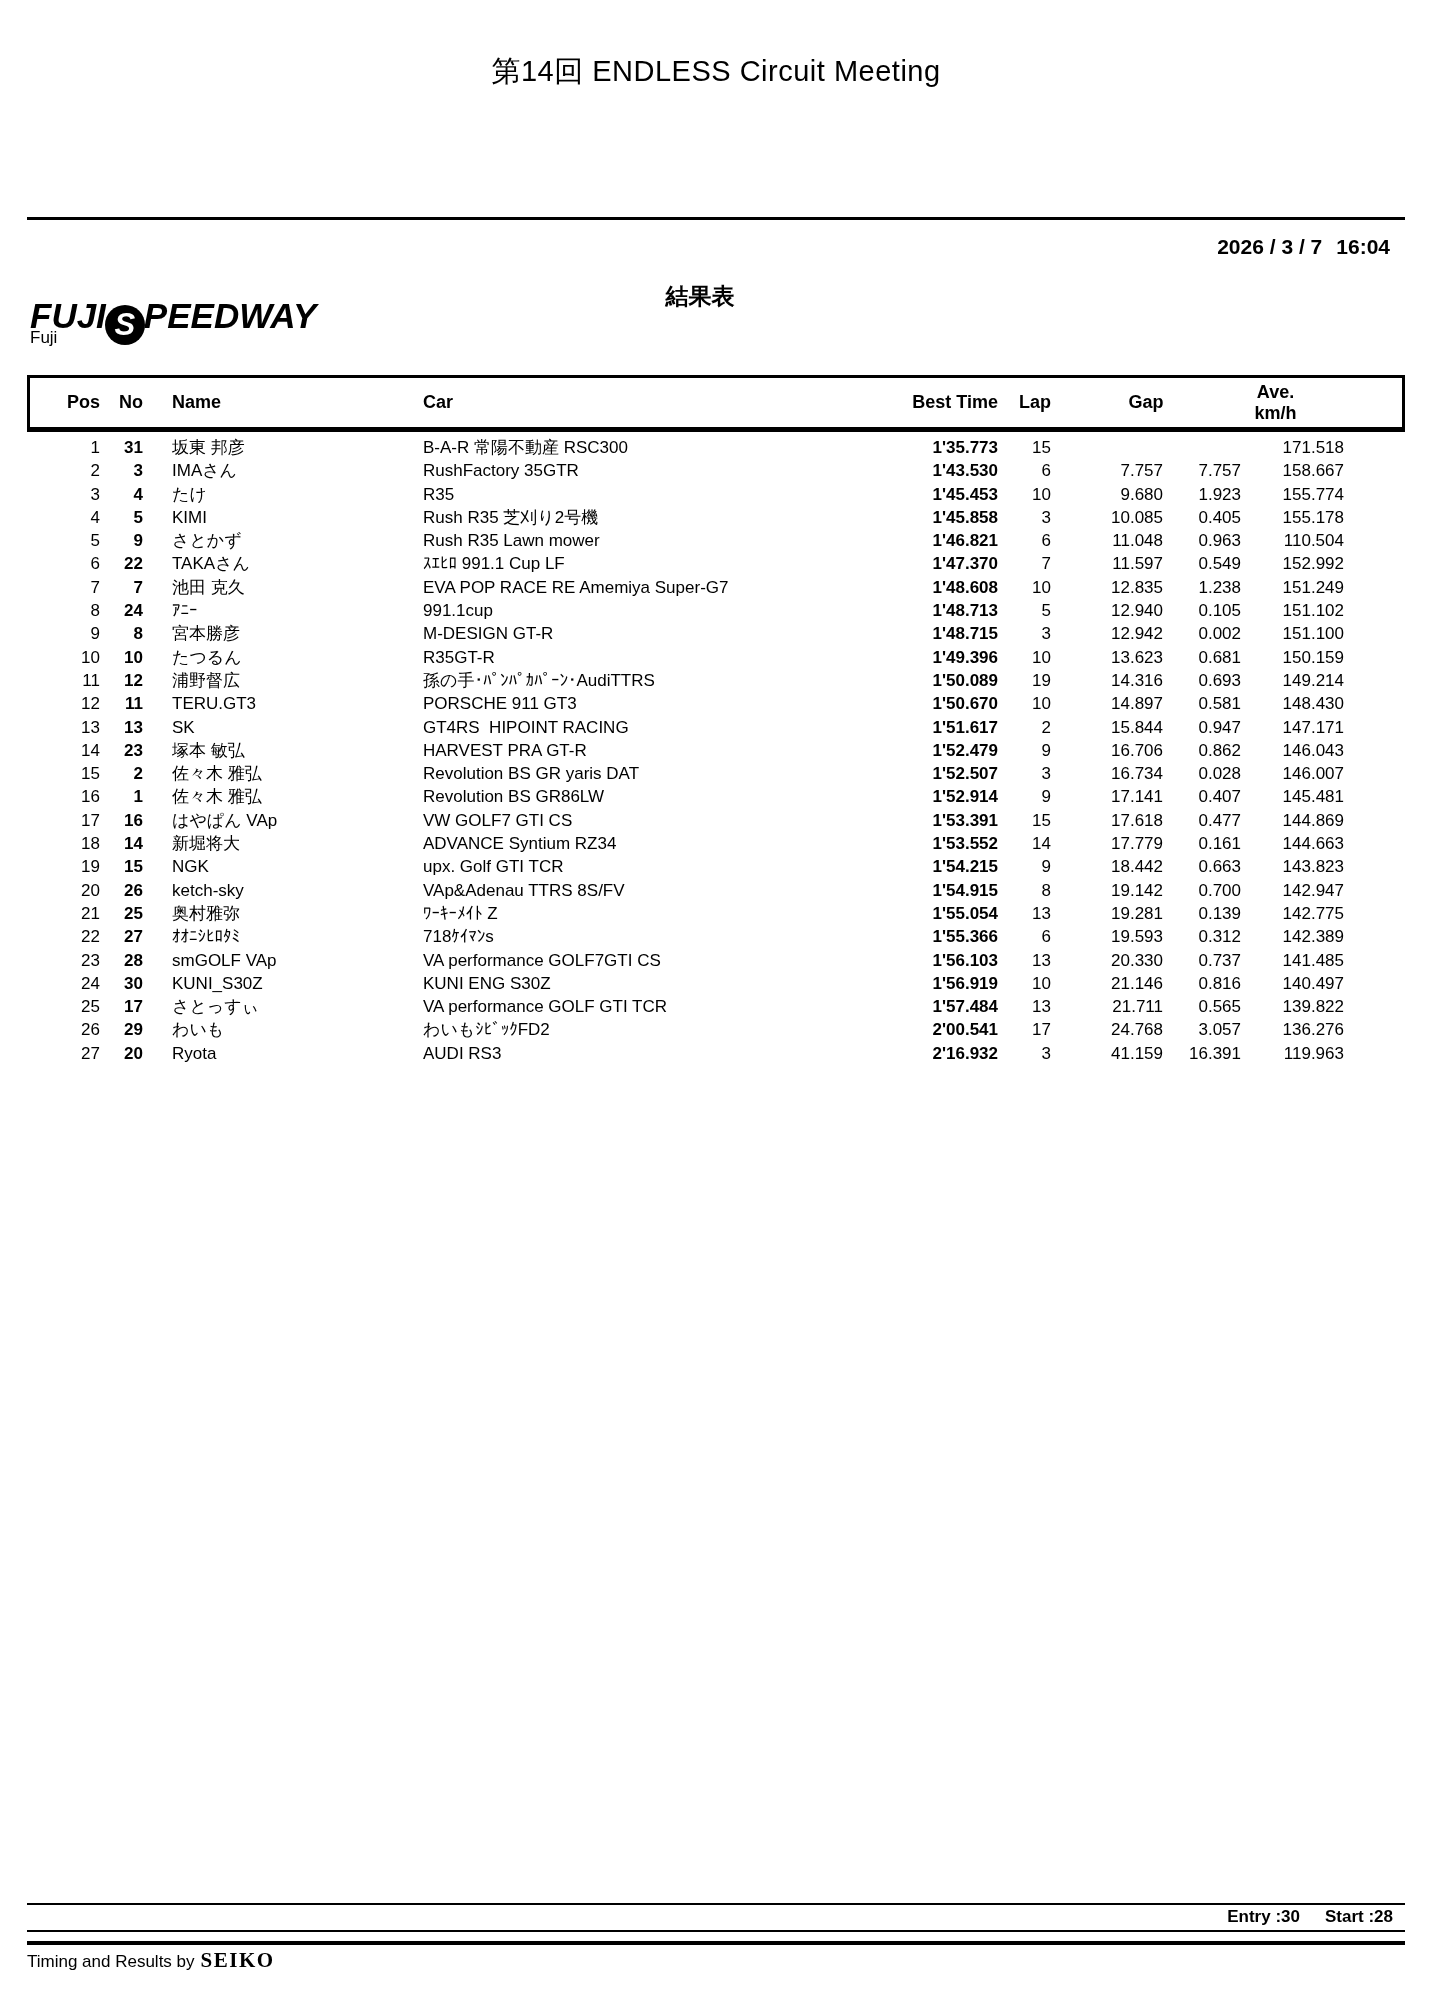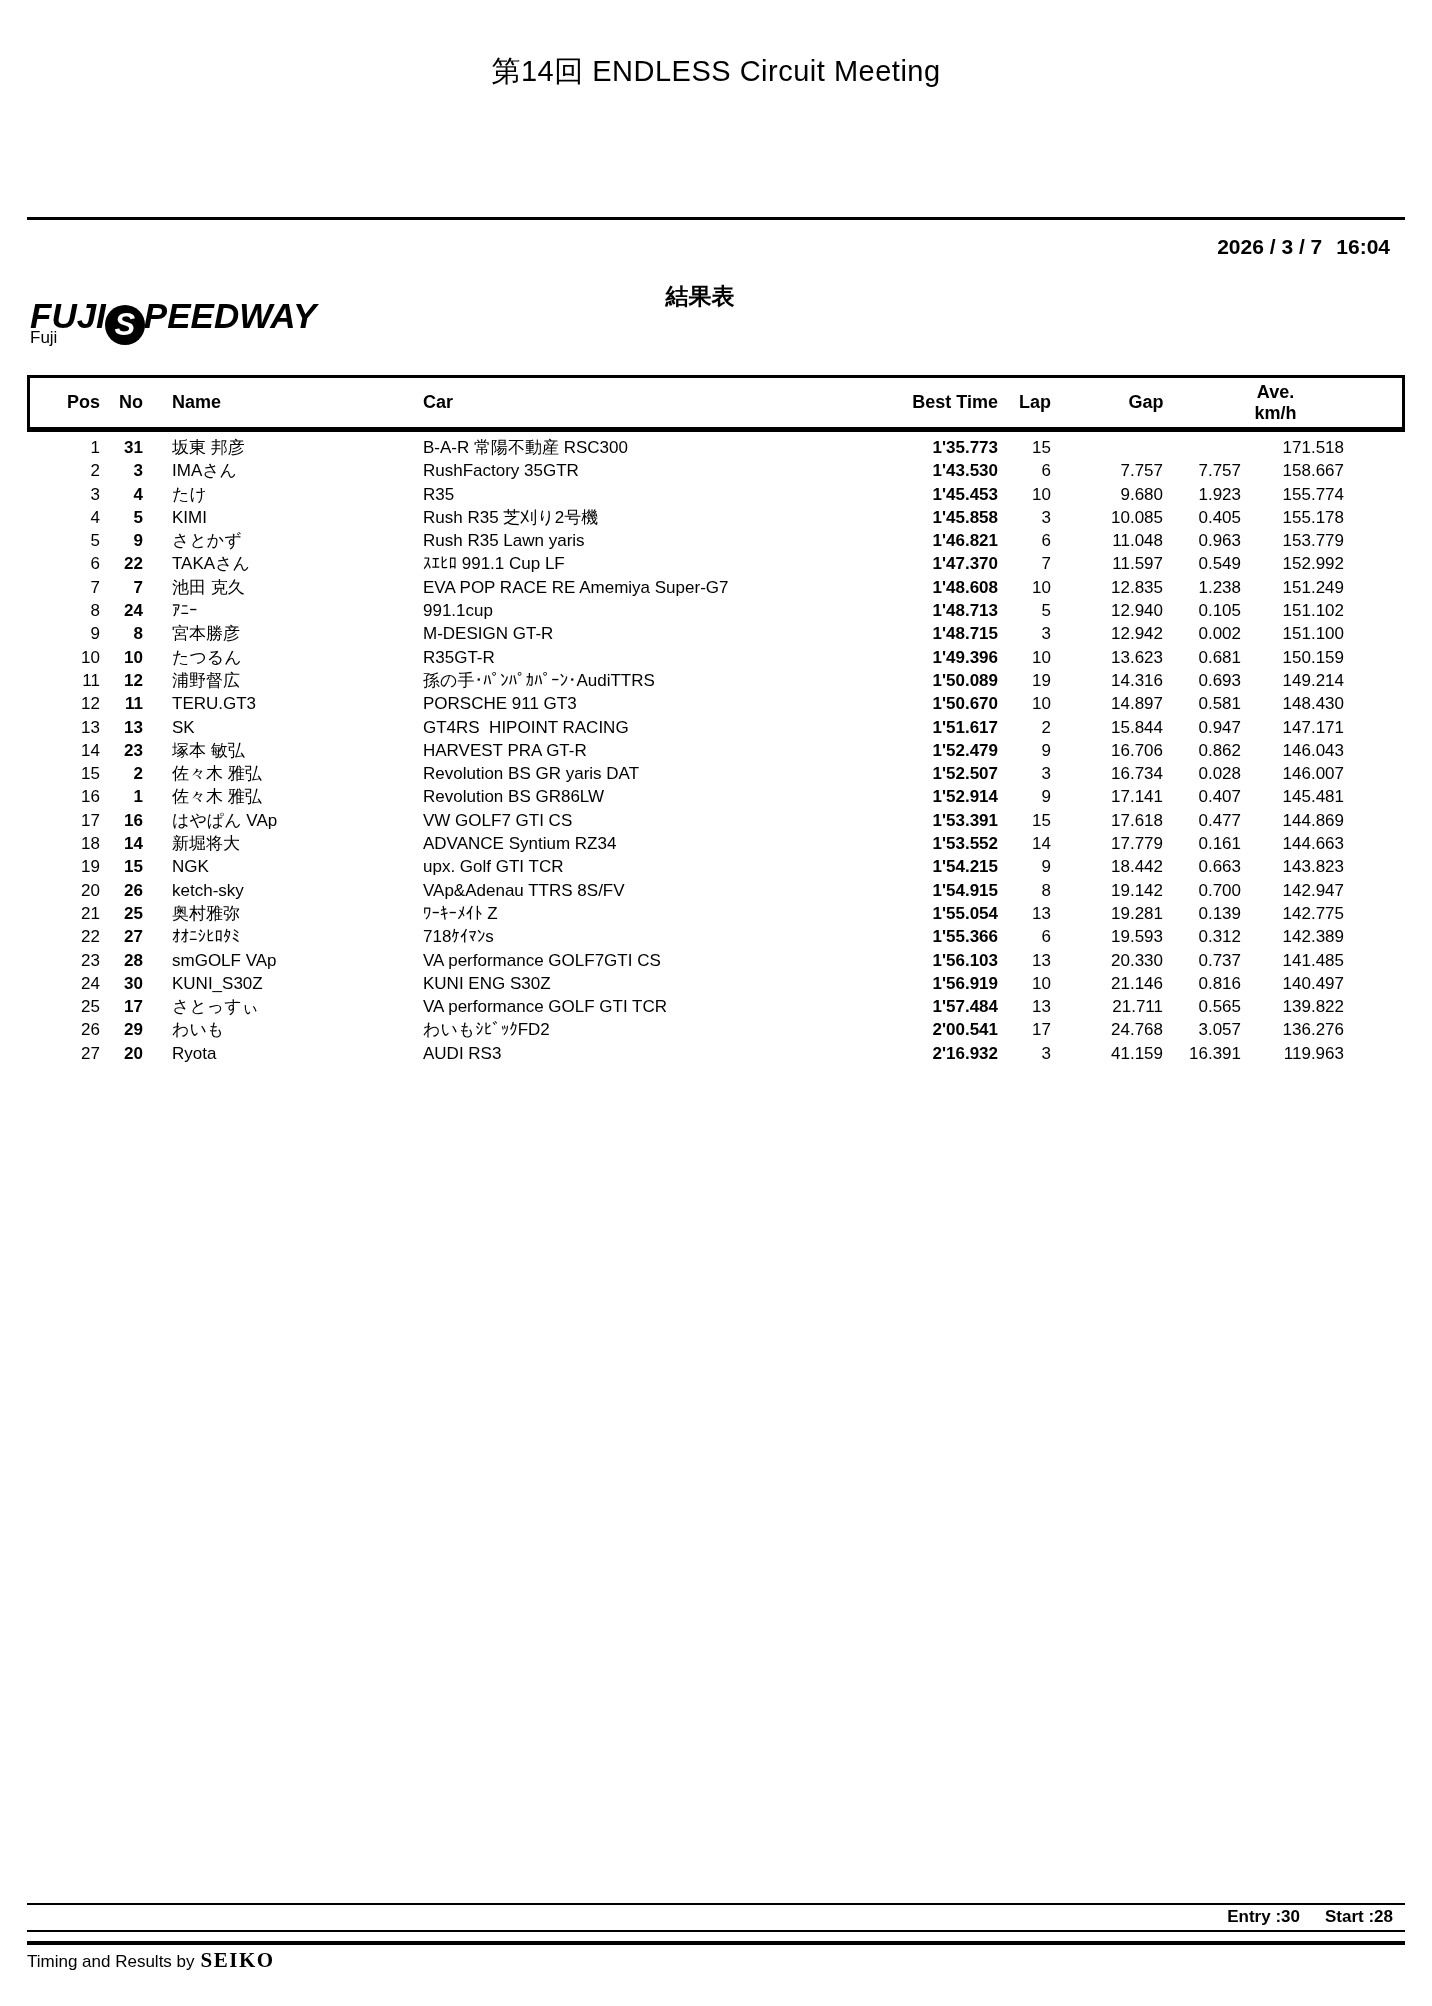--- a/index.html
+++ b/index.html
@@ -190,26 +190,26 @@
     <div class="td td-best">1'45.858</div>
     <div class="td td-lap">3</div>
     <div class="td td-gap1">10.085</div>
     <div class="td td-gap2">0.405</div>
     <div class="td td-ave">155.178</div>
   </div>
       <div class="trow">
     <div class="td td-pos">5</div>
     <div class="td td-no">9</div>
     <div class="td td-name">さとかず</div>
-    <div class="td td-car">Rush R35 Lawn yaris</div>
+    <div class="td td-car">Rush R35 Lawn mower</div>
     <div class="td td-best">1'46.821</div>
     <div class="td td-lap">6</div>
     <div class="td td-gap1">11.048</div>
     <div class="td td-gap2">0.963</div>
-    <div class="td td-ave">153.779</div>
+    <div class="td td-ave">110.504</div>
   </div>
       <div class="trow">
     <div class="td td-pos">6</div>
     <div class="td td-no">22</div>
     <div class="td td-name">TAKAさん</div>
     <div class="td td-car">ｽｴﾋﾛ 991.1 Cup LF</div>
     <div class="td td-best">1'47.370</div>
     <div class="td td-lap">7</div>
     <div class="td td-gap1">11.597</div>
     <div class="td td-gap2">0.549</div>

